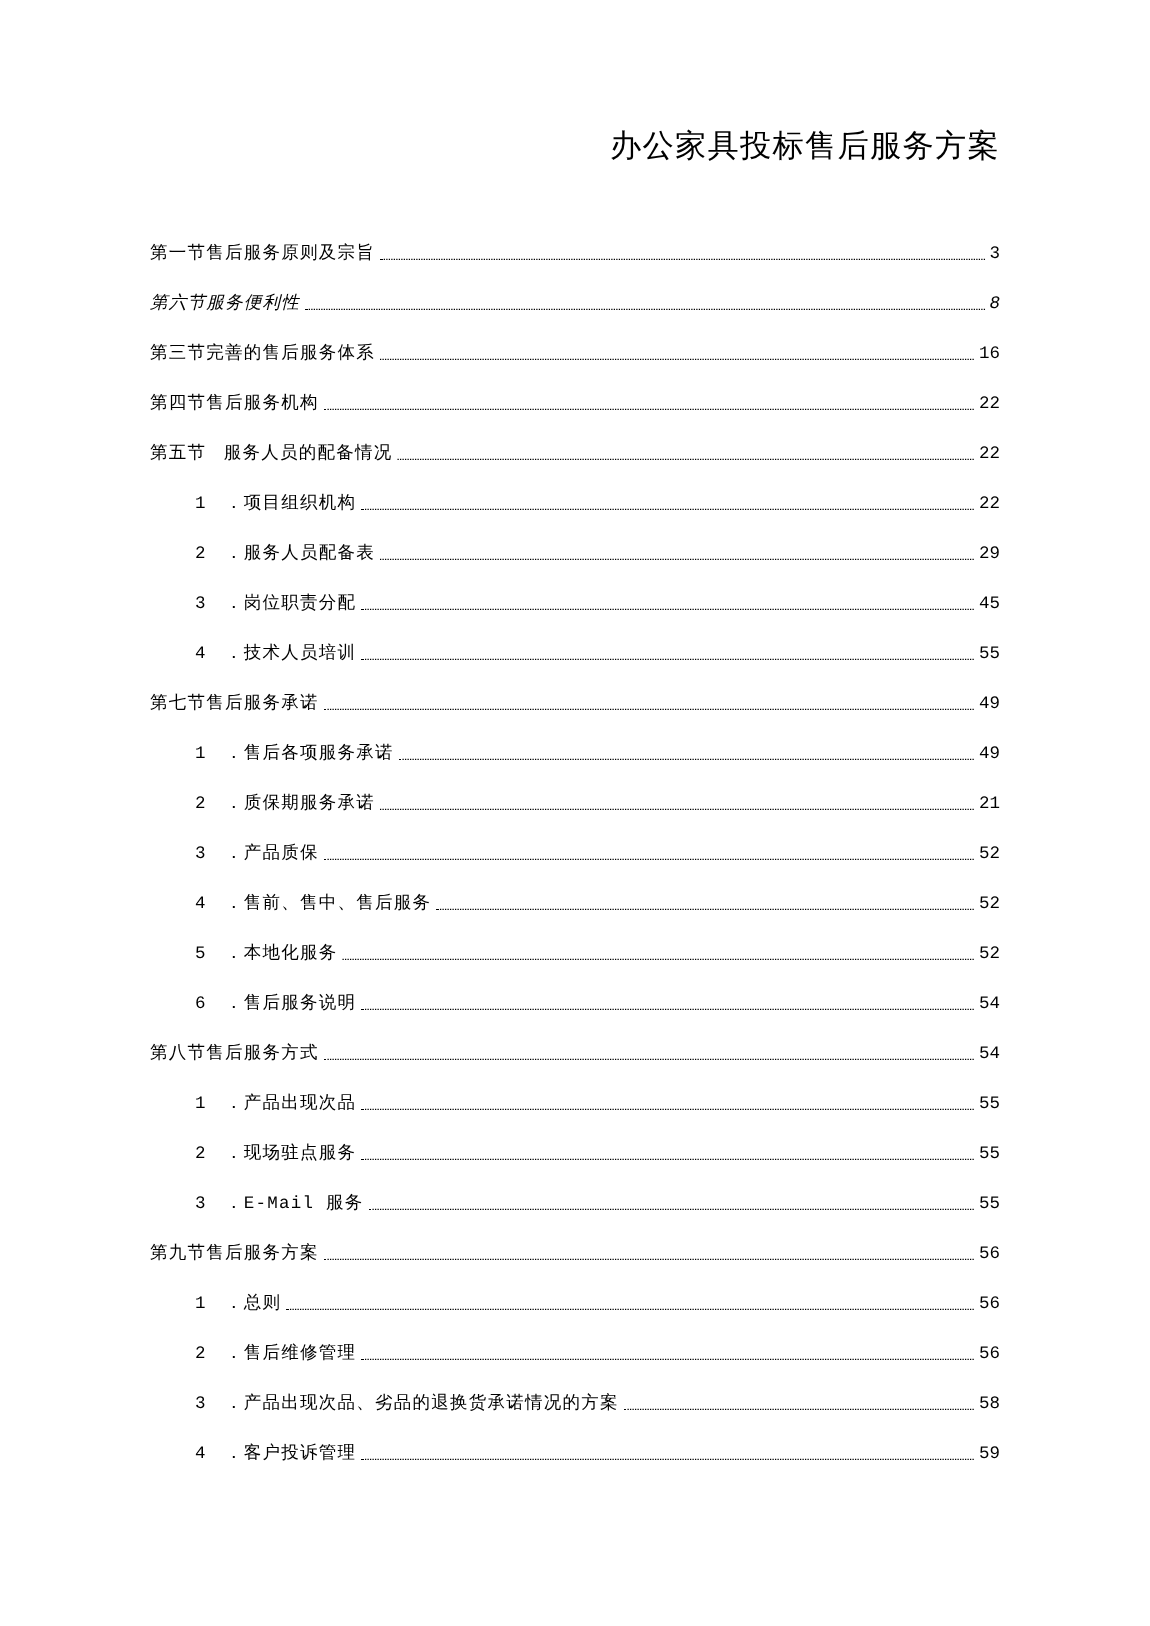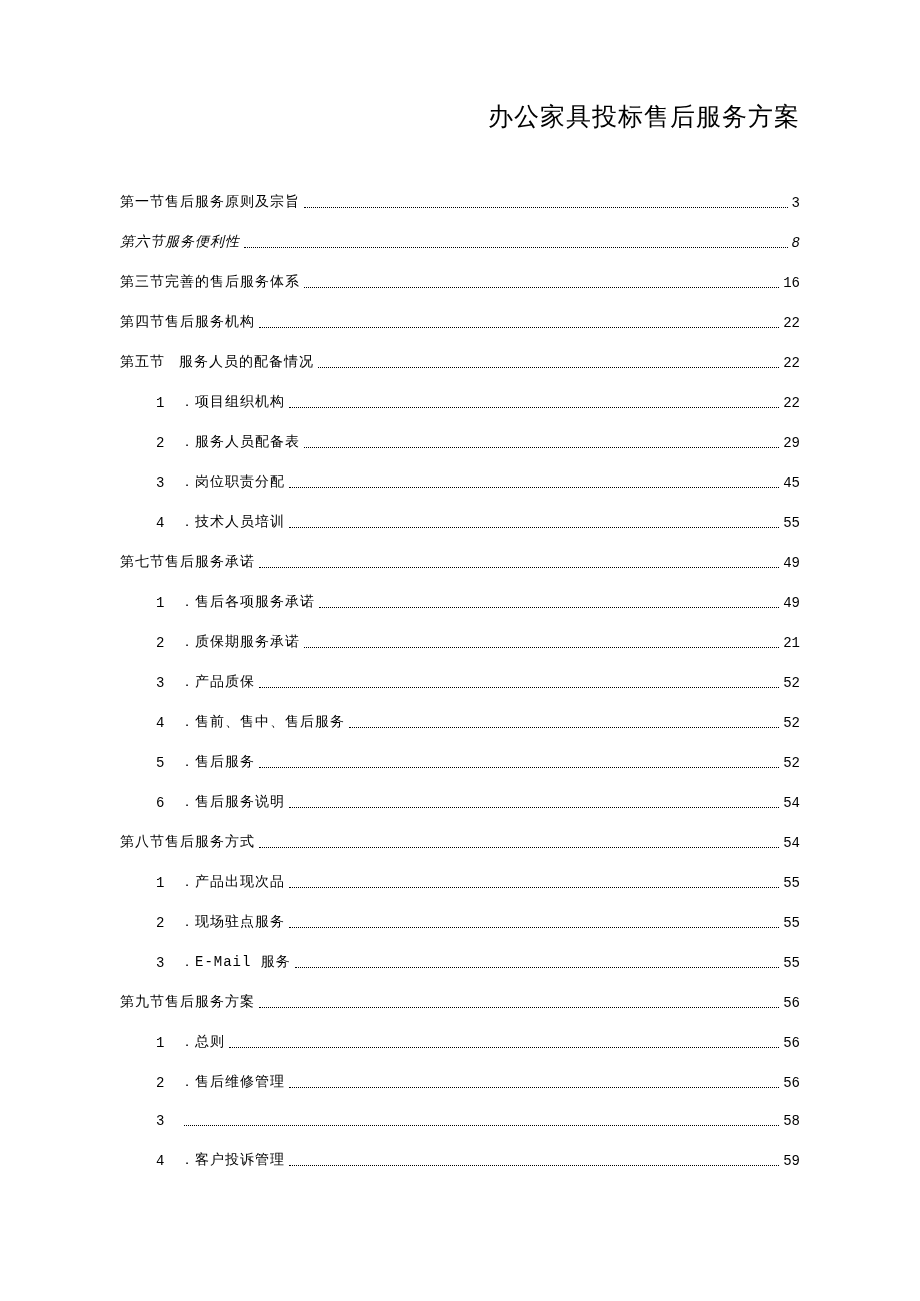--- a/index.html
+++ b/index.html
@@ -124,21 +124,21 @@
       <span class="toc-page">52</span>
     </div>
     <div class="toc-entry sub">
       <span class="toc-num">4</span>
       <span class="toc-label">．售前、售中、售后服务</span>
       <span class="toc-dots"></span>
       <span class="toc-page">52</span>
     </div>
     <div class="toc-entry sub">
       <span class="toc-num">5</span>
-      <span class="toc-label">．售后服务</span>
+      <span class="toc-label">．本地化服务</span>
       <span class="toc-dots"></span>
       <span class="toc-page">52</span>
     </div>
     <div class="toc-entry sub">
       <span class="toc-num">6</span>
       <span class="toc-label">．售后服务说明</span>
       <span class="toc-dots"></span>
       <span class="toc-page">54</span>
     </div>
     <div class="toc-entry">
@@ -176,20 +176,21 @@
       <span class="toc-page">56</span>
     </div>
     <div class="toc-entry sub">
       <span class="toc-num">2</span>
       <span class="toc-label">．售后维修管理</span>
       <span class="toc-dots"></span>
       <span class="toc-page">56</span>
     </div>
     <div class="toc-entry sub">
       <span class="toc-num">3</span>
+      <span class="toc-label">．产品出现次品、劣品的退换货承诺情况的方案</span>
       <span class="toc-dots"></span>
       <span class="toc-page">58</span>
     </div>
     <div class="toc-entry sub">
       <span class="toc-num">4</span>
       <span class="toc-label">．客户投诉管理</span>
       <span class="toc-dots"></span>
       <span class="toc-page">59</span>
     </div>
   </div>

